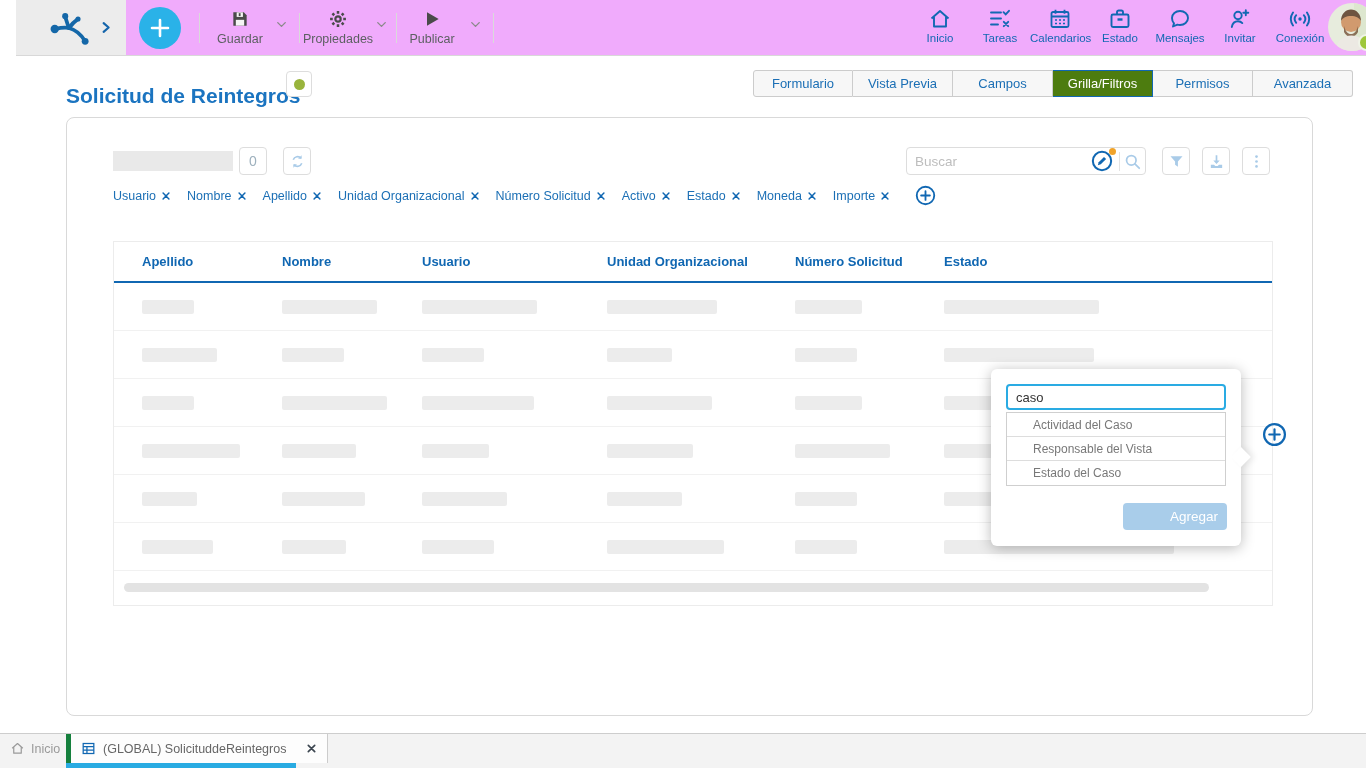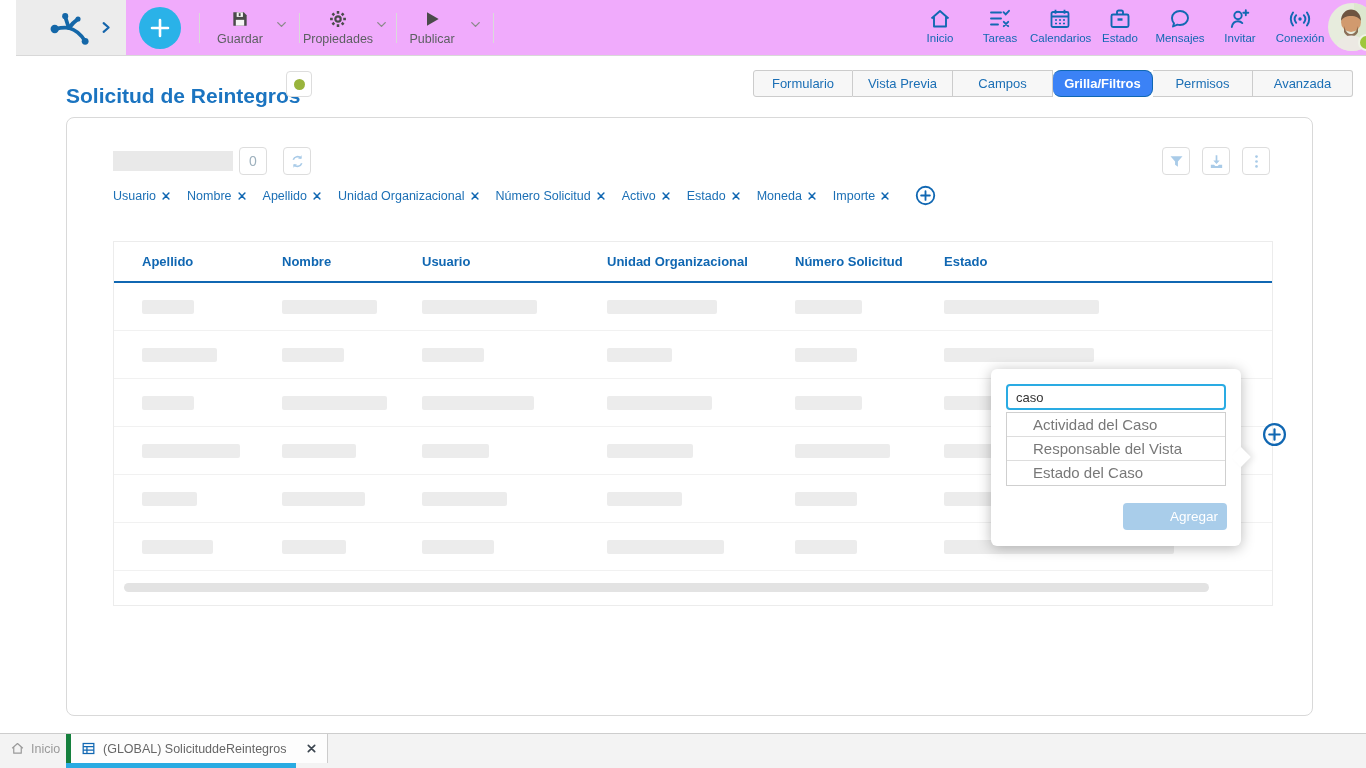--- a/index.html
+++ b/index.html
@@ -36,21 +36,21 @@
   
   .page-title { position:absolute; left:66px; top:70px; font-size:21px; color:#1b74c0; }
   .status-box { position:absolute; left:286px; top:71px; width:26px; height:26px; border:1px solid #ddd;
     border-radius:4px; background:#fff; display:flex; align-items:center; justify-content:center; }
   .status-box .dot { width:11px; height:11px; border-radius:50%; background:#99b43c; }
   .tabs { position:absolute; left:753px; top:70px; display:flex; }
   .tab { width:100px; height:27px; line-height:25px; text-align:center; background:#f7f7f7;
     border:1px solid #ccc; border-left:none; color:#1b6fb5; font-size:13px; cursor:pointer; }
   .tab:first-child { border-left:1px solid #ccc; border-radius:3px 0 0 3px; }
   .tab:last-child { border-radius:0 3px 3px 0; }
-  .tab.active { background:#3b82f6; border-color:#1067b2; color:#fff; font-weight:bold;border-radius:8px; }
+  .tab.active { background:#4d7c0f; border-color:#1067b2; color:#fff; font-weight:normal; }
 
   
   .panel { position:absolute; left:66px; top:117px; width:1247px; height:599px;
     border:1px solid #d9d9d9; border-radius:8px; background:#fff; }
   .skel-input { position:absolute; left:46px; top:33px; width:120px; height:20px; background:#e9e9e9; }
   .counter-box { position:absolute; left:172px; top:29px; width:28px; height:28px; border:1px solid #ddd;
     border-radius:4px; background:#fff; text-align:center; line-height:26px; font-size:14px; color:#9db0bd; }
   .icon-btn { position:absolute; top:29px; width:28px; height:28px; border:1px solid #ddd; border-radius:4px;
     background:#fff; display:flex; align-items:center; justify-content:center; cursor:pointer; }
   .icon-btn svg { width:17px; height:17px; color:#a9cbe8; }
@@ -82,21 +82,21 @@
 
   
   .popup { position:absolute; left:924px; top:251px; width:250px; height:177px; background:#fff;
     border-radius:6px; box-shadow:0 2px 14px rgba(0,0,0,.28); z-index:20; }
   .popup-arrow { position:absolute; right:-7px; top:81px; width:14px; height:14px; background:#fff;
     transform:rotate(45deg); box-shadow:3px -3px 6px rgba(0,0,0,.07); }
   .popup-input { position:absolute; left:15px; top:15px; width:220px; height:26px; border:2px solid #2aabe3;
     border-radius:4px; padding:5px 8px; font-size:13px; color:#333; outline:none;
     font-family:"Liberation Sans",sans-serif; }
   .popup-list { position:absolute; left:15px; top:43px; width:220px; border:1px solid #cfcfcf; background:#fff; }
-  .popup-item { height:24px; line-height:24px; padding-left:26px; font-size:15px; color:#787878;
+  .popup-item { height:24px; line-height:24px; padding-left:26px; font-size:12px; color:#787878;
     border-bottom:1px solid #ddd; cursor:pointer; }
   .popup-item:last-child { border-bottom:none; }
   .popup-submit { position:absolute; right:14px; bottom:16px; width:104px; height:27px; background:#a9cdea;
     color:#fff; border:none; border-radius:4px; font-size:13.5px; font-family:"Liberation Sans",sans-serif;padding-left:44px; }
   .plus-right { position:absolute; left:1195px; top:304px; width:25px; height:25px; color:#1067b2;
     z-index:21; cursor:pointer; }
 
   
   .footer { position:absolute; left:0; top:733px; width:1366px; height:35px; background:#f3f3f3;
     border-top:1px solid #cdcdcd; }
@@ -364,20 +364,31 @@
 
 <section class="panel">
   <div class="skel-input"></div>
   <div class="counter-box">0</div>
   <div class="icon-btn" style="left:216px">
     <svg class="ic">
         <use href="#i-refresh"></use>
       </svg>
   </div>
 
+  <div class="search-group">
+    <input type="text" placeholder="Buscar" style="">
+    <svg class="ic pencil-wrap">
+        <use href="#i-pencil-circle"></use>
+      </svg>
+    <div class="pencil-dot"></div>
+    <div class="sg-sep"></div>
+    <svg class="ic sg-search">
+        <use href="#i-search"></use>
+      </svg>
+  </div>
   <div class="icon-btn" style="left:1095px">
     <svg class="ic">
         <use href="#i-funnel"></use>
       </svg>
   </div>
   <div class="icon-btn" style="left:1135px">
     <svg class="ic">
         <use href="#i-download"></use>
       </svg>
   </div>

